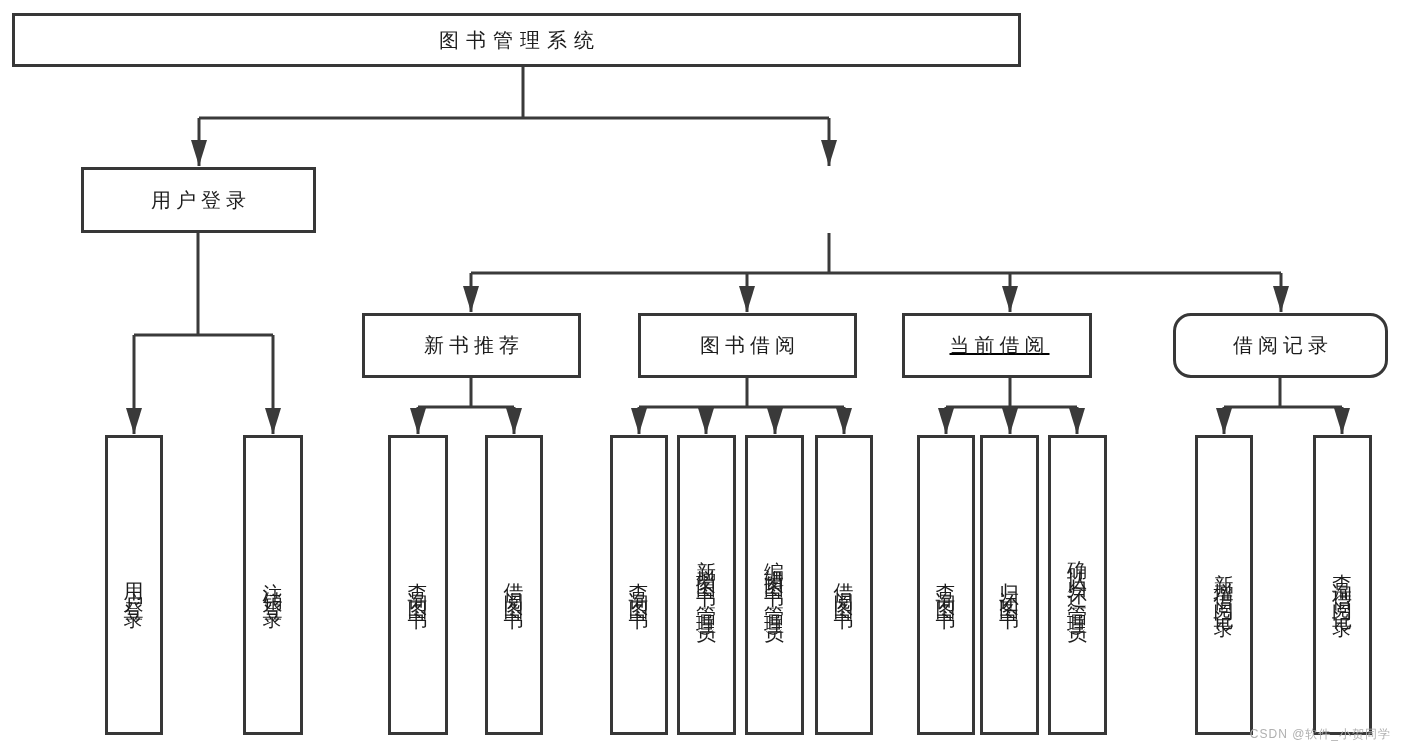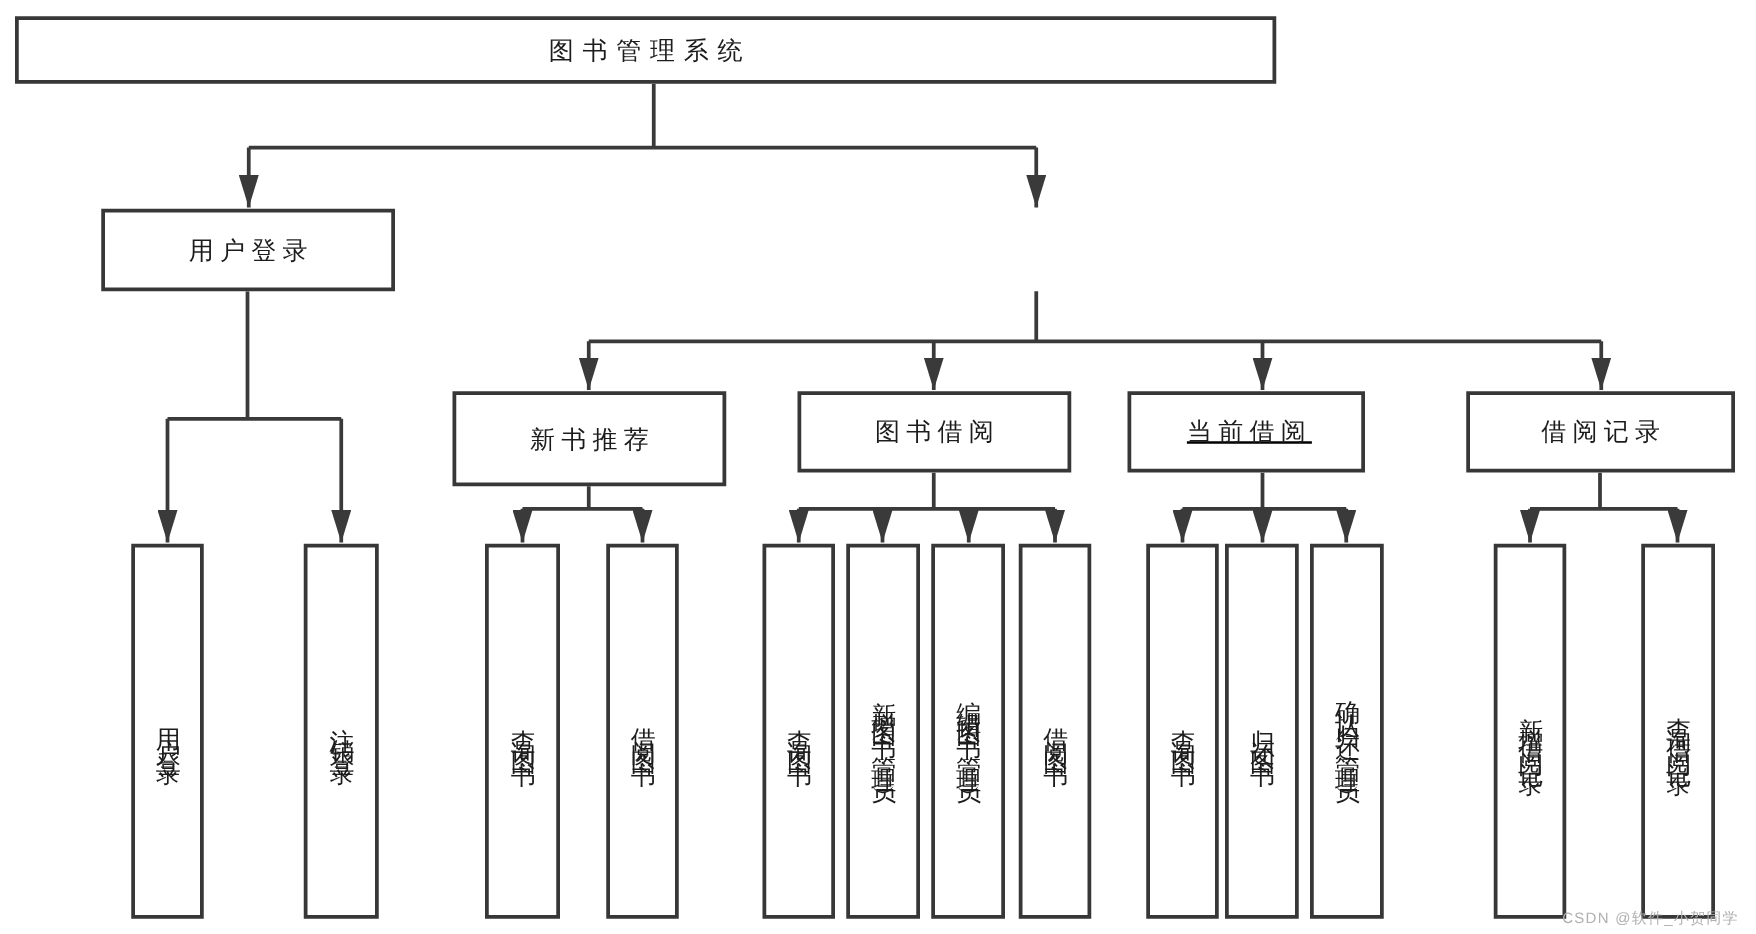--- a/index.html
+++ b/index.html
@@ -135,30 +135,30 @@
   </svg>
 
   <div class="node" style="left:12px; top:13px; width:1009px; height:54px;">
     <span class="node-label root-label">图书管理系统</span>
   </div>
 
   <div class="node" style="left:81px; top:167px; width:235px; height:66px;">
     <span class="node-label">用户登录</span>
   </div>
 
-  <div class="node" style="left:362px; top:313px; width:219px; height:76px;">
+  <div class="node" style="left:362px; top:313px; width:219px; height:65px;">
     <span class="node-label">新书推荐</span>
   </div>
   <div class="node" style="left:638px; top:313px; width:219px; height:65px;">
     <span class="node-label">图书借阅</span>
   </div>
   <div class="node" style="left:902px; top:313px; width:190px; height:65px;text-decoration:underline;">
     <span class="node-label">当前借阅</span>
   </div>
-  <div class="node" style="left:1173px; top:313px; width:215px; height:65px;">
+  <div class="node" style="left:1173px; top:313px; width:215px; height:65px;border-radius:18px;">
     <span class="node-label">借阅记录</span>
   </div>
 
   <div class="leaf" style="left:105px; width:58px;">
     <span class="leaf-label">用户登录</span>
   </div>
   <div class="leaf" style="left:243px; width:60px;">
     <span class="leaf-label">注销登录</span>
   </div>
 

